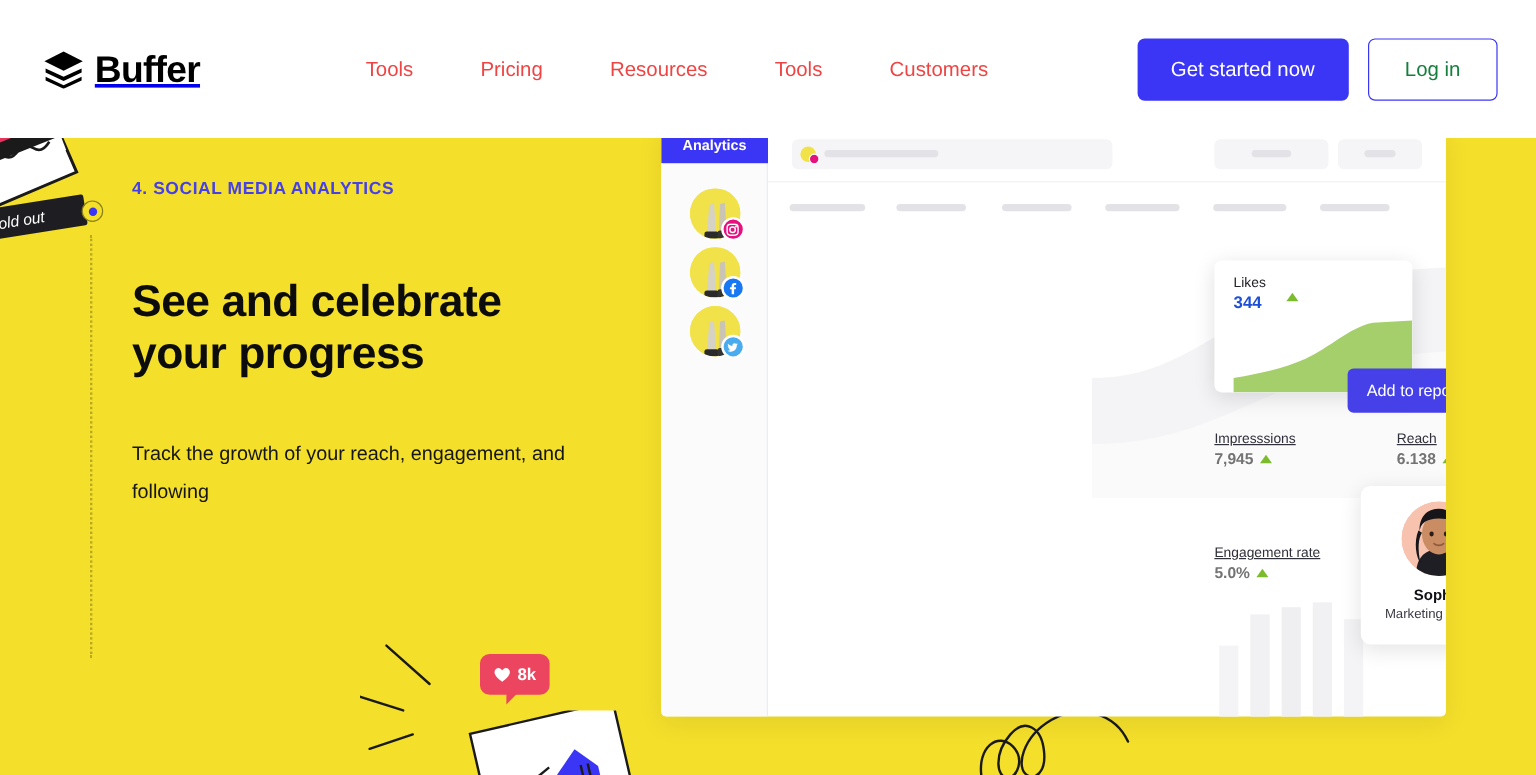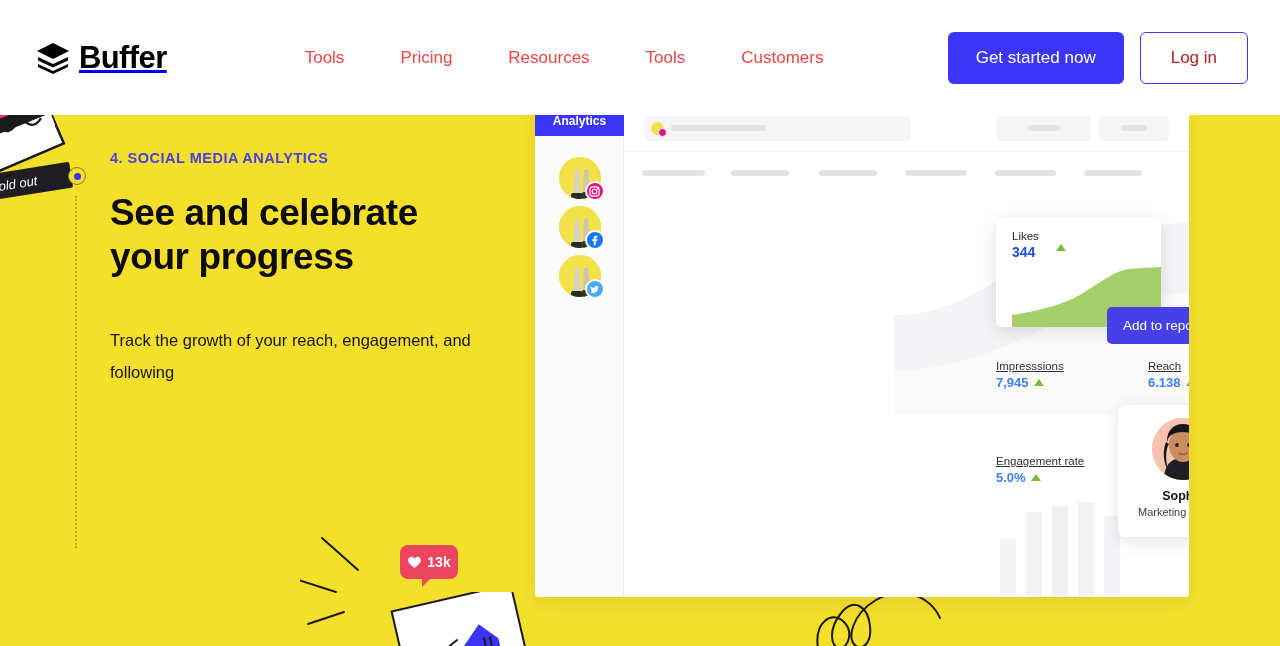--- a/index.html
+++ b/index.html
@@ -22,29 +22,29 @@
   .nav-link {
     font-size:17px; color:#ef4444; text-decoration:none; padding:0 28px;
     white-space:nowrap;
   }
   .nav-actions { position:absolute; right:32px; display:flex; align-items:center; gap:16px; }
   .btn-primary {
     background:#3B36F5; color:#ffffff; font-size:17px;
     padding:16px 28px; border-radius:6px; border:none; white-space:nowrap;
   }
   .btn-outline {
-    background:#ffffff; color:#b91c1c; font-size:17px;
+    background:#ffffff; color:#15803d; font-size:17px;
     padding:15px 30px; border-radius:6px; border:1.5px solid #3B36F5; white-space:nowrap;
   }
 
   
   .left-col { position:absolute; left:110px; top:150px; width:430px; z-index:20; }
   .eyebrow {
     color:#4540E8; font-size:14.5px; font-weight:bold; letter-spacing:0.5px;
-    margin-bottom:25px;
+    margin-bottom:63px;
   }
   .headline {
     font-size:37px; font-weight:bold; color:#0c0c0c; line-height:1.2;
     letter-spacing:-0.4px; max-width:390px;
   }
   .subcopy {
     margin-top:44px; font-size:16.5px; color:#151515; line-height:1.95; max-width:400px;
   }
   .dotted-rail {
     position:absolute; left:75px; top:196px; width:2px; height:352px;
@@ -70,21 +70,21 @@
   .like-badge .tail {
     position:absolute; bottom:-8px; left:22px; width:0; height:0;
     border-left:9px solid #EC4560; border-bottom:9px solid transparent;
   }
   .like-badge .cnt { color:#ffffff; font-size:14px; font-weight:bold; }
   .paper-card { position:absolute; left:385px; top:592px; z-index:19; }
   .squiggle { position:absolute; left:810px; top:588px; z-index:18; }
 
   
   .dash {
-    position:absolute; left:535px; top:105px; width:654px; height:492px;
+    position:absolute; left:551px; top:105px; width:654px; height:492px;
     background:#ffffff; border-radius:4px; overflow:hidden; z-index:30;
     box-shadow:0 6px 22px rgba(0,0,0,.07);
   }
   .dash-sidebar {
     position:absolute; left:0; top:0; width:89px; height:492px;
     background:#FBFBFC; border-right:1px solid #ECEDF0;
   }
   .dash-tab-active {
     position:absolute; left:0; top:0; width:89px; height:31px;
     background:#3B36F5; color:#ffffff; font-size:12px; font-weight:bold;
@@ -153,21 +153,21 @@
   
   .add-report {
     position:absolute; left:483px; top:202px; background:#4540E8; color:#fff;
     font-size:13.5px; padding:11px 16px; border-radius:5px; z-index:48; border:none;
     white-space:nowrap;
   }
 
   
   .stat { position:absolute; z-index:40; }
   .stat-label { font-size:11.5px; color:#30303a;text-decoration:underline; }
-  .stat-val { font-size:13px; font-weight:bold; color:#3b82f6; margin-top:3px;
+  .stat-val { font-size:13px; font-weight:bold; color:#737373; margin-top:3px;
               display:flex; align-items:center; gap:5px; }
 
   
   .bubble {
     position:absolute; left:378px; top:295px; background:#ffffff; border-radius:26px;
     padding:15px 27px; z-index:46; box-shadow:0 4px 16px rgba(0,0,0,.10);
     font-size:15px; font-weight:bold; font-style:italic; color:#111118; white-space:nowrap;
   }
   
   .sophie {
@@ -243,21 +243,21 @@
     <line x1="22" y1="18" x2="58" y2="50"></line>
     <line x1="-8" y1="58" x2="36" y2="72"></line>
     <line x1="8" y1="104" x2="44" y2="92"></line>
   </g>
 </svg>
 
 <div class="like-badge">
   <svg width="15" height="14" viewBox="0 0 16 15">
     <path d="M8 14 C1 9 0 5.5 2.2 3 C4 1 6.6 1.6 8 4 C9.4 1.6 12 1 13.8 3 C16 5.5 15 9 8 14 Z" fill="#ffffff"></path>
   </svg>
-  <span class="cnt">13k</span>
+  <span class="cnt">8k</span>
   <span class="tail"></span>
 </div>
 
 <svg class="paper-card" width="150" height="90" viewBox="0 0 150 90">
   <g transform="rotate(-13 70 45)">
     <rect x="14" y="6" width="122" height="96" fill="#ffffff" stroke="#1a1a1a" stroke-width="2"></rect>
     <path d="M70,62 L96,38 L112,56 L112,84 L70,84 Z" fill="#3B36F5"></path>
     <g stroke="#1a1a1a" stroke-width="2" fill="none">
       <line x1="98" y1="52" x2="98" y2="74"></line>
       <line x1="104" y1="52" x2="104" y2="74"></line>

